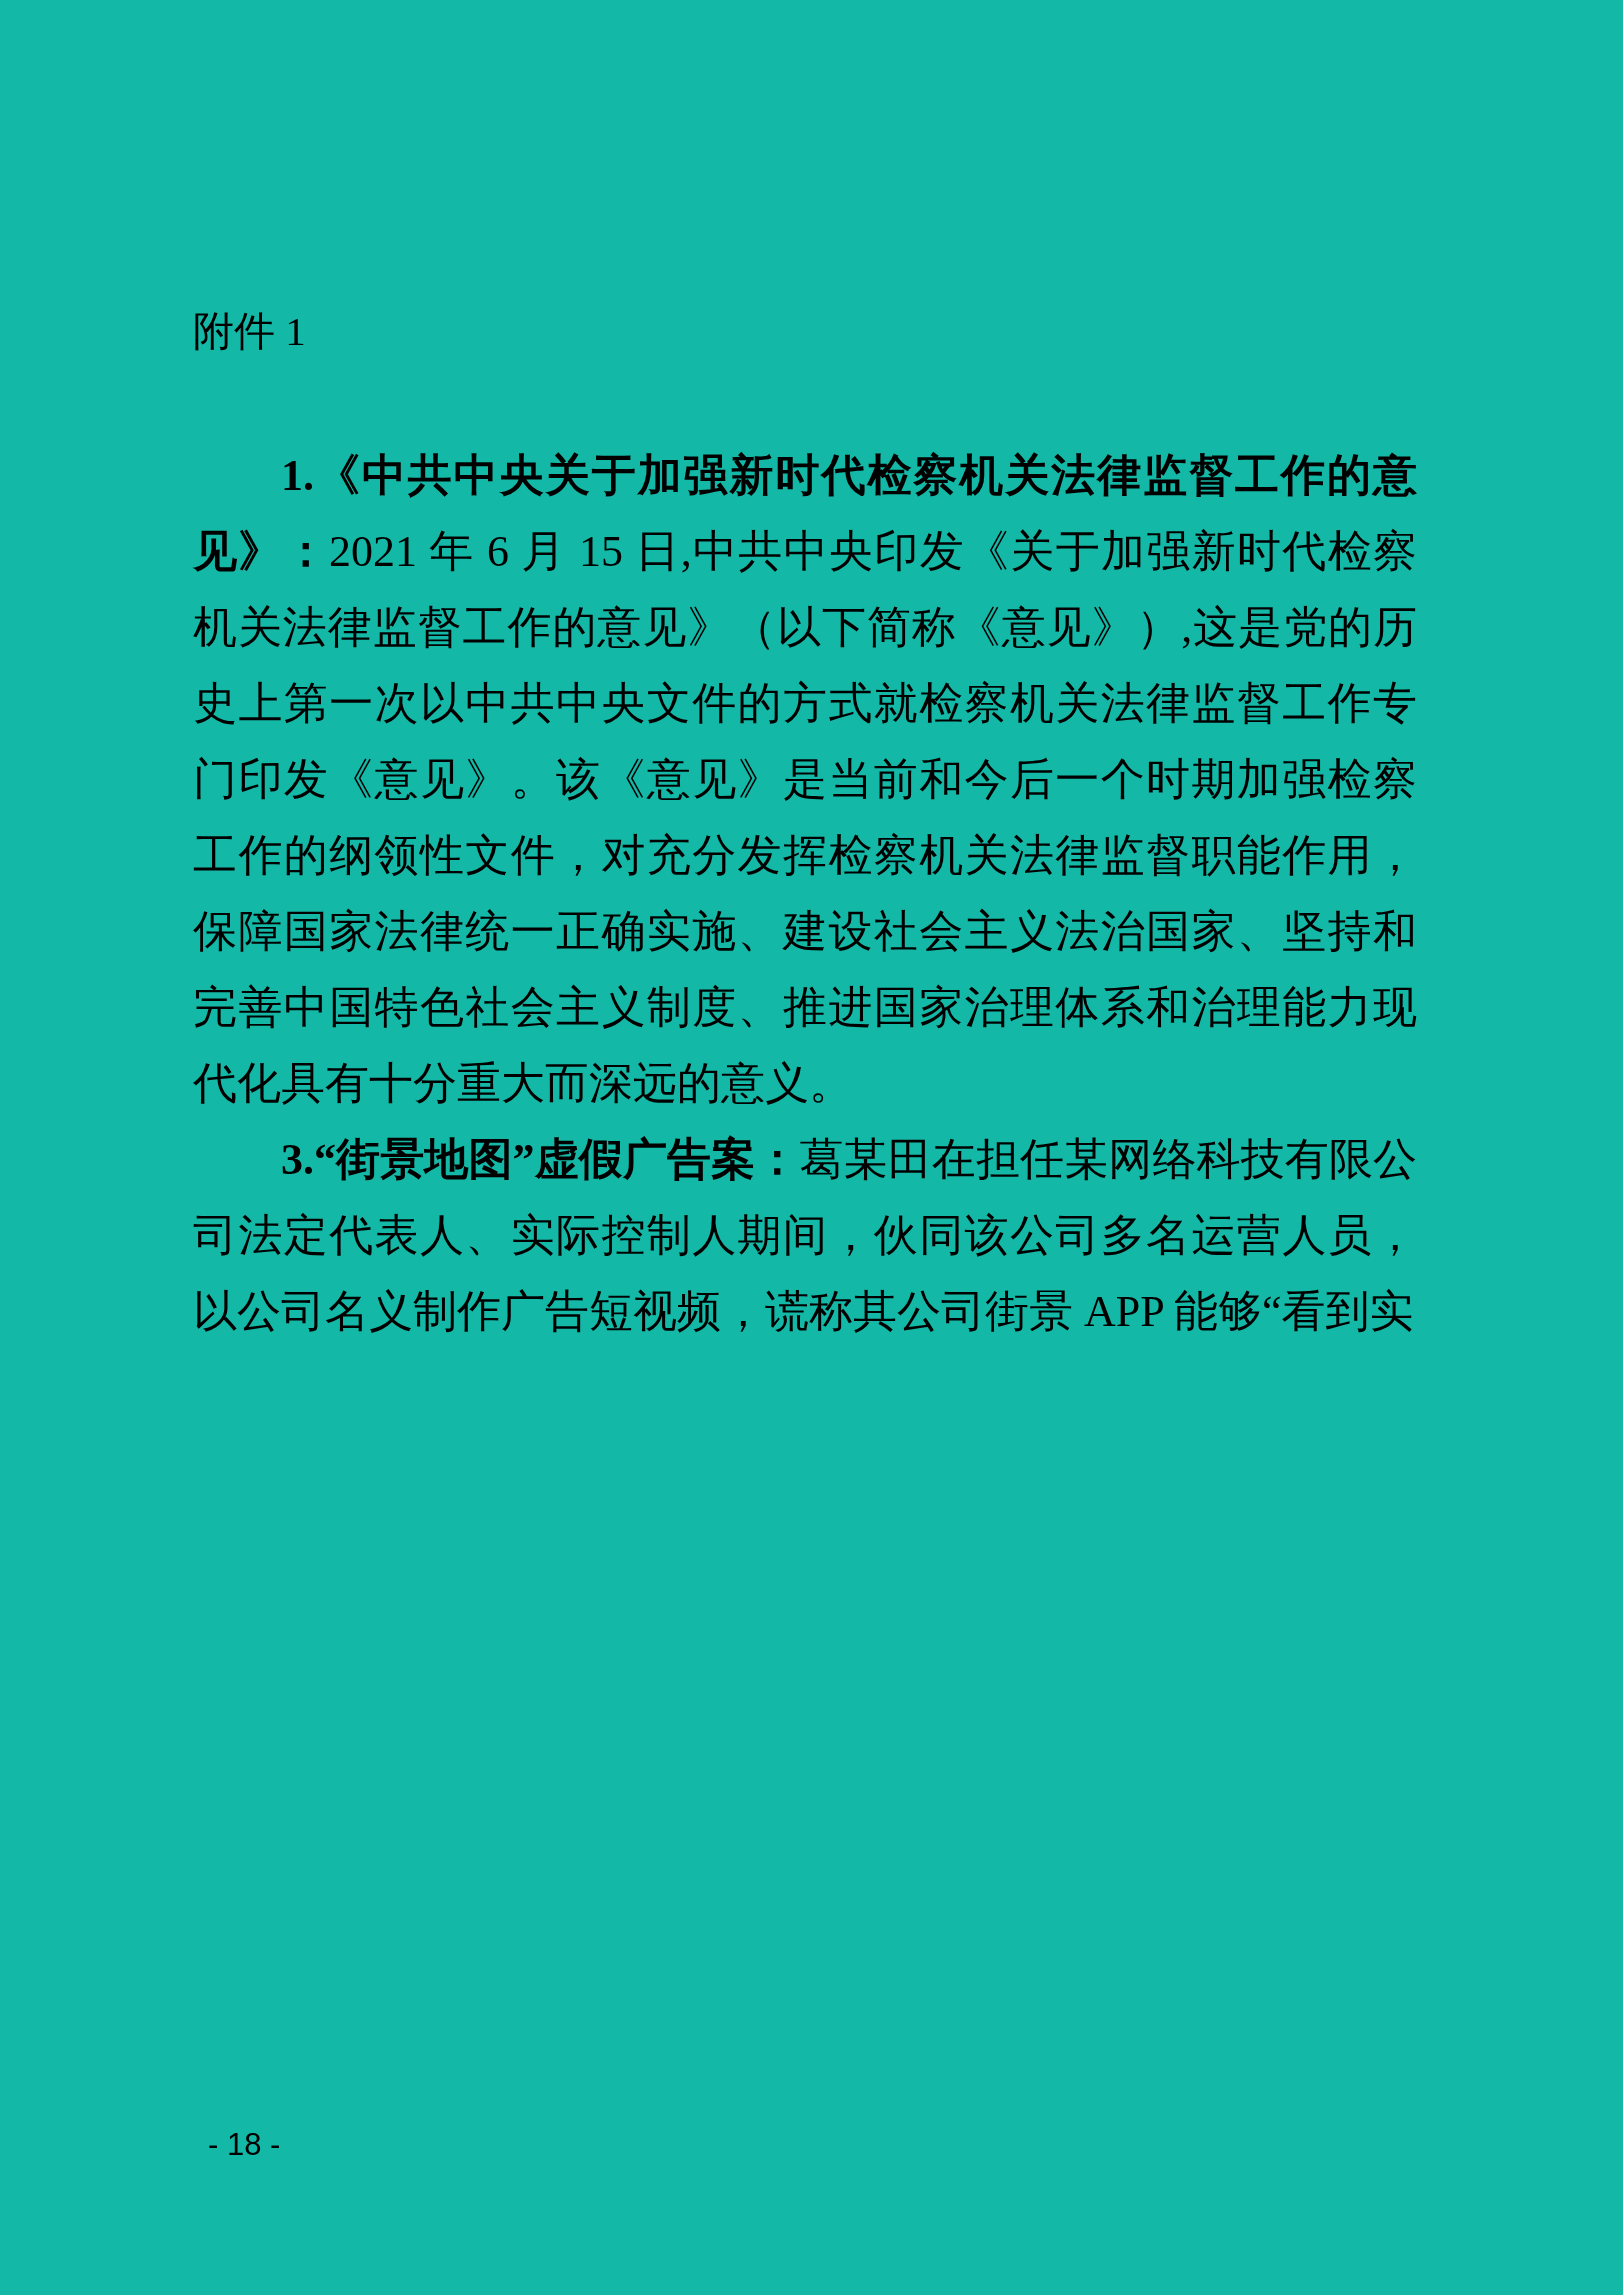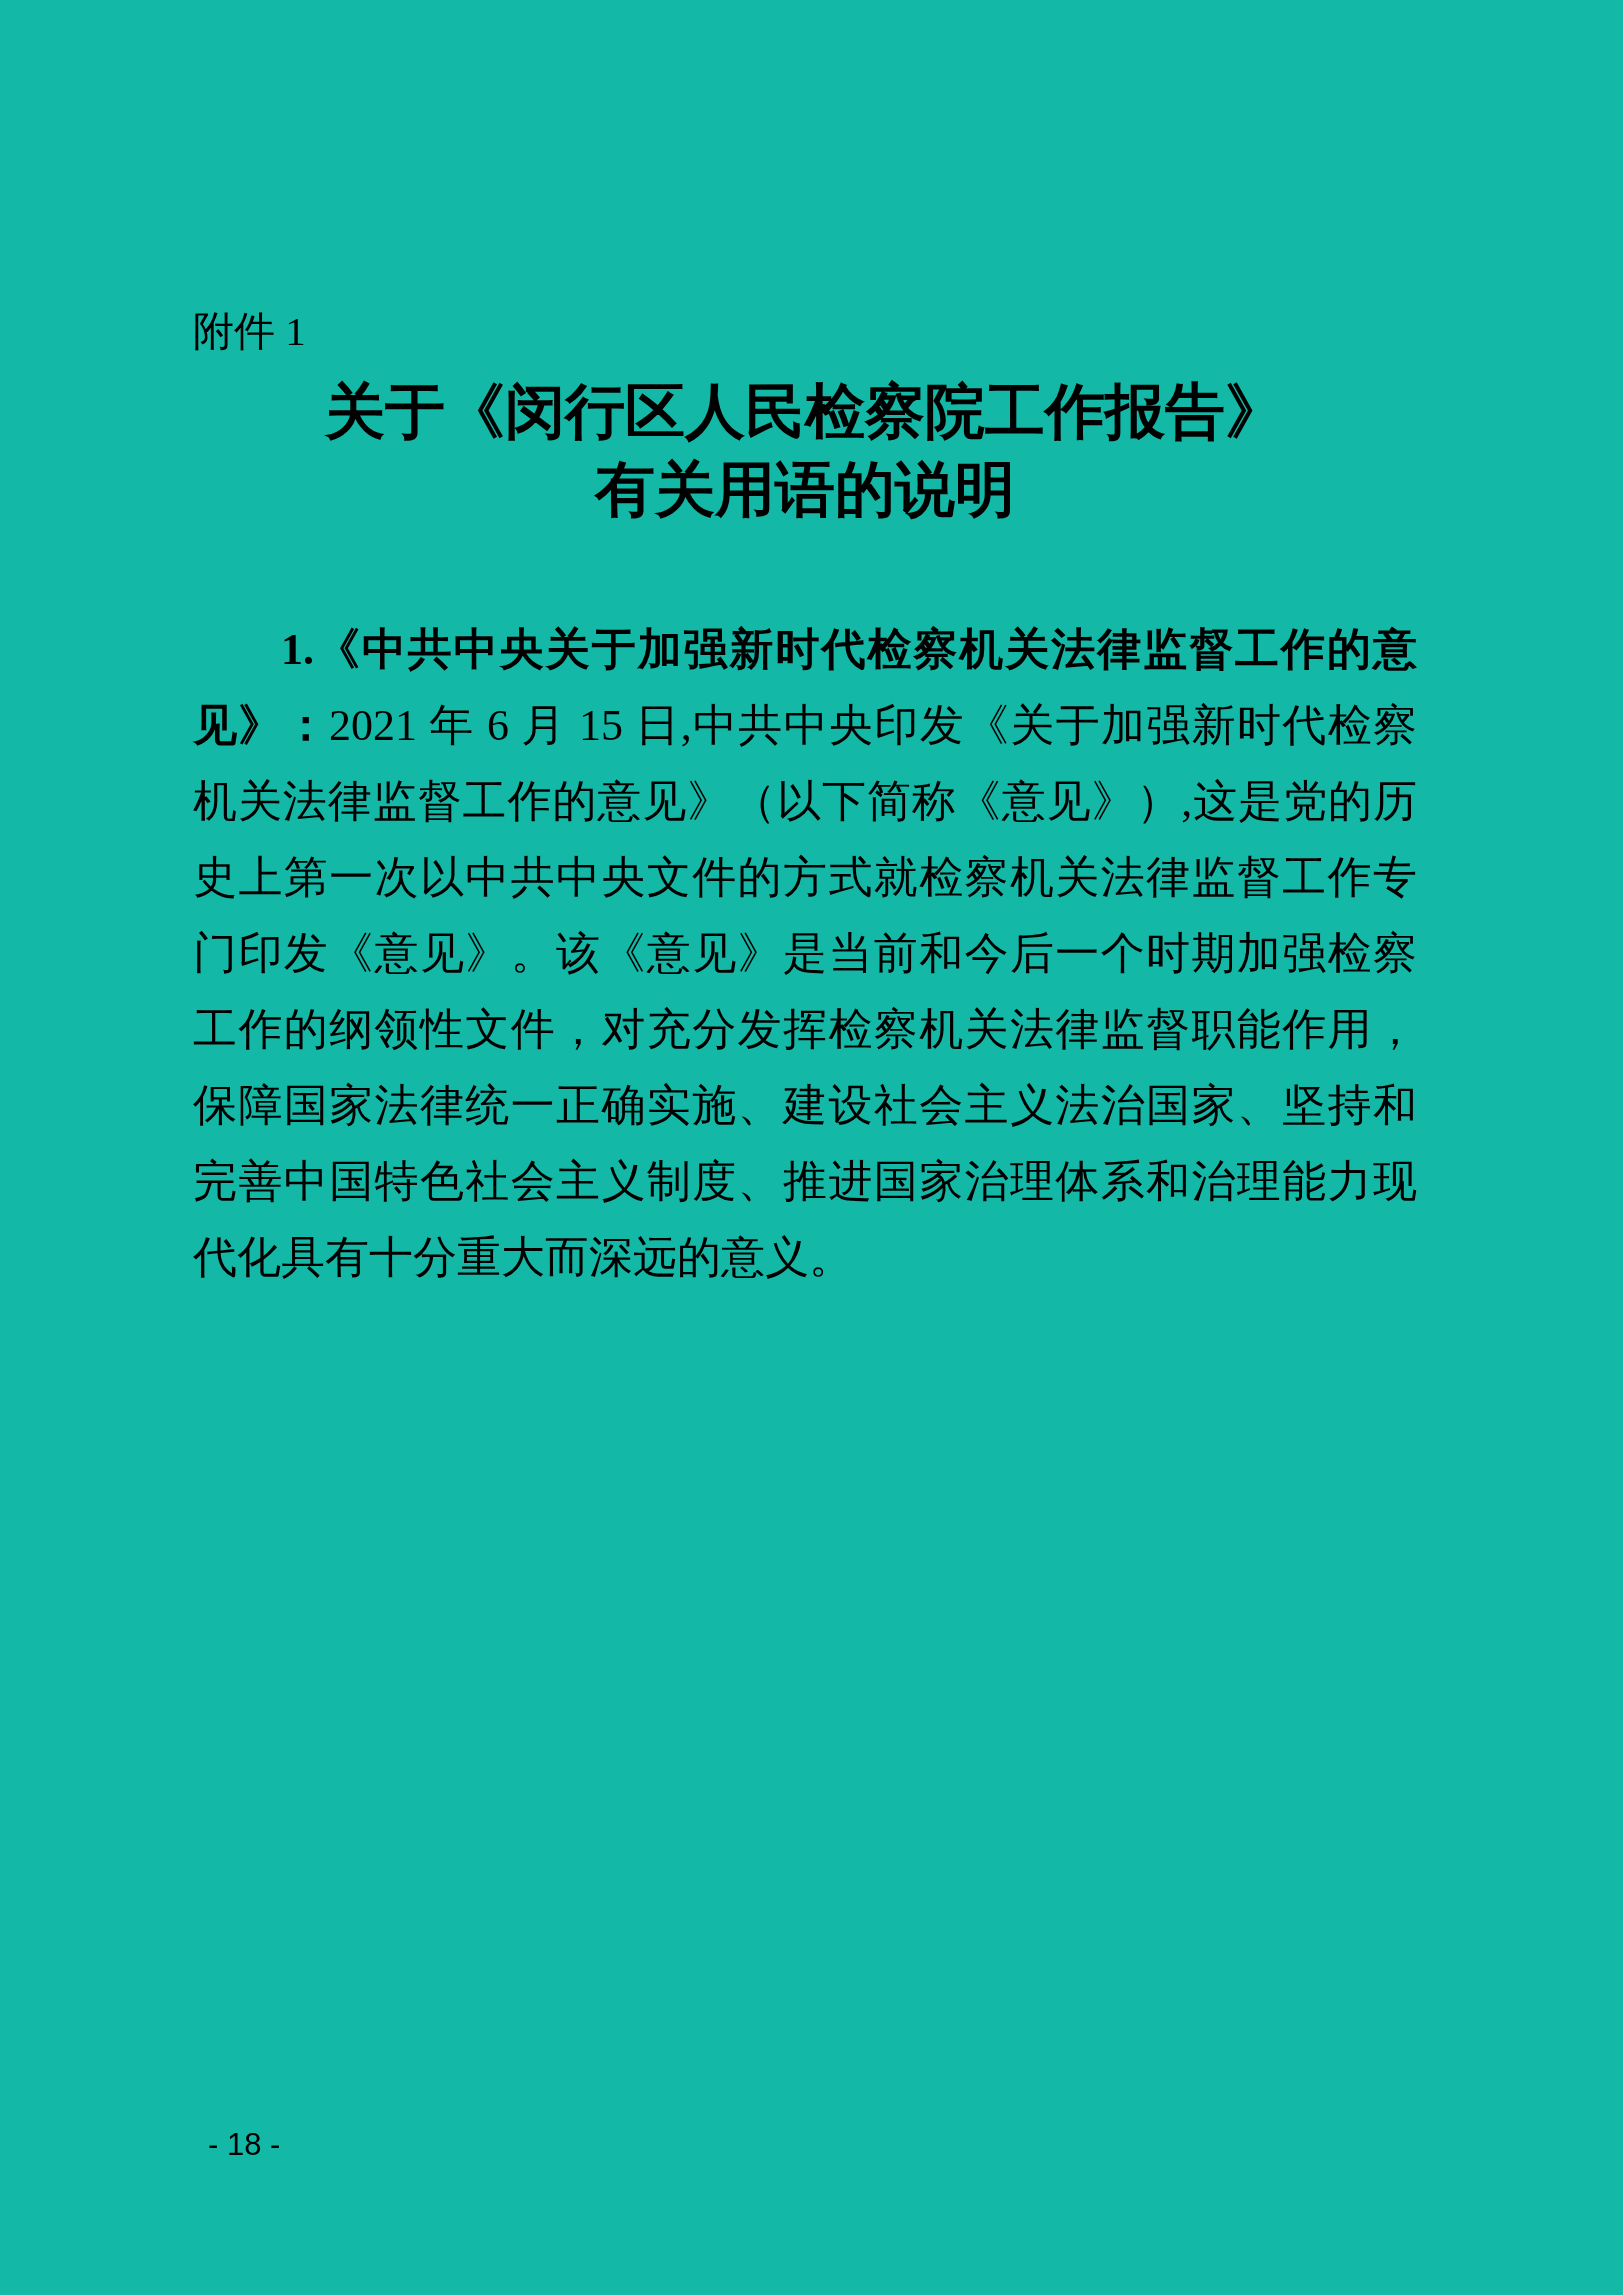--- a/index.html
+++ b/index.html
@@ -59,23 +59,20 @@
     line-height: 34px;
     font-family: "Liberation Sans", "DejaVu Sans", sans-serif;
   }
 </style>
 </head>
 <body>
 
 <div class="page">
   <div class="content">
     <div class="attachment-label">附件 1</div>
-    <div class="doc-title">
-      <div>关于《闵行区人民检察院工作报告》</div>
-      <div>有关用语的说明</div>
-    </div>
     <div class="doc-body">
         <p class="para"><span class="bold">1.《中共中央关于加强新时代检察机关法律监督工作的意见》：</span><span>2021 年 6 月 15 日,中共中央印发《关于加强新时代检察机关法律监督工作的意见》（以下简称《意见》）,这是党的历史上第一次以中共中央文件的方式就检察机关法律监督工作专门印发《意见》。该《意见》是当前和今后一个时期加强检察工作的纲领性文件，对充分发挥检察机关法律监督职能作用，保障国家法律统一正确实施、建设社会主义法治国家、坚持和完善中国特色社会主义制度、推进国家治理体系和治理能力现代化具有十分重大而深远的意义。</span></p>
+        <p class="para"><span class="bold">3.“街景地图”虚假广告案：</span><span>葛某田在担任某网络科技有限公司法定代表人、实际控制人期间，伙同该公司多名运营人员，以公司名义制作广告短视频，谎称其公司街景 APP 能够“看到实</span></p>
       </div>
   </div>
   <div class="page-number">- 18 -</div>
 </div>
 
 
 </body></html>

